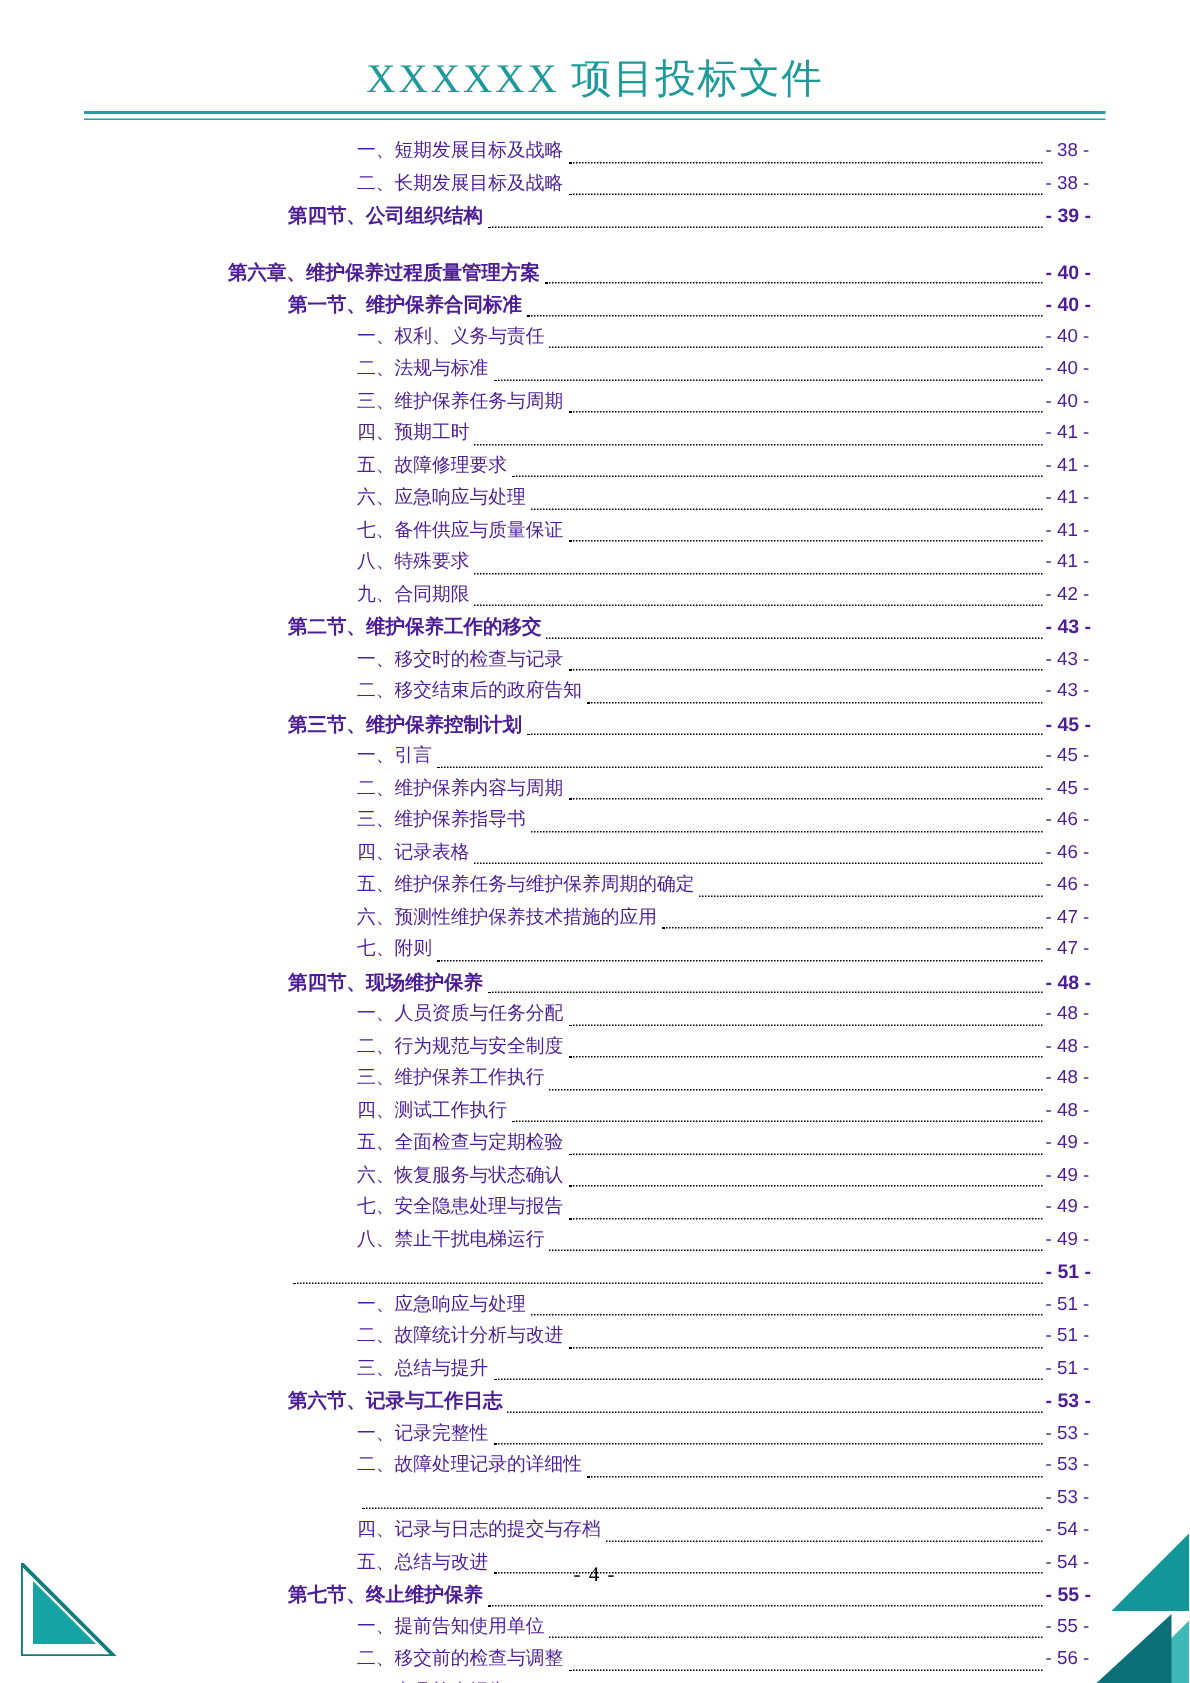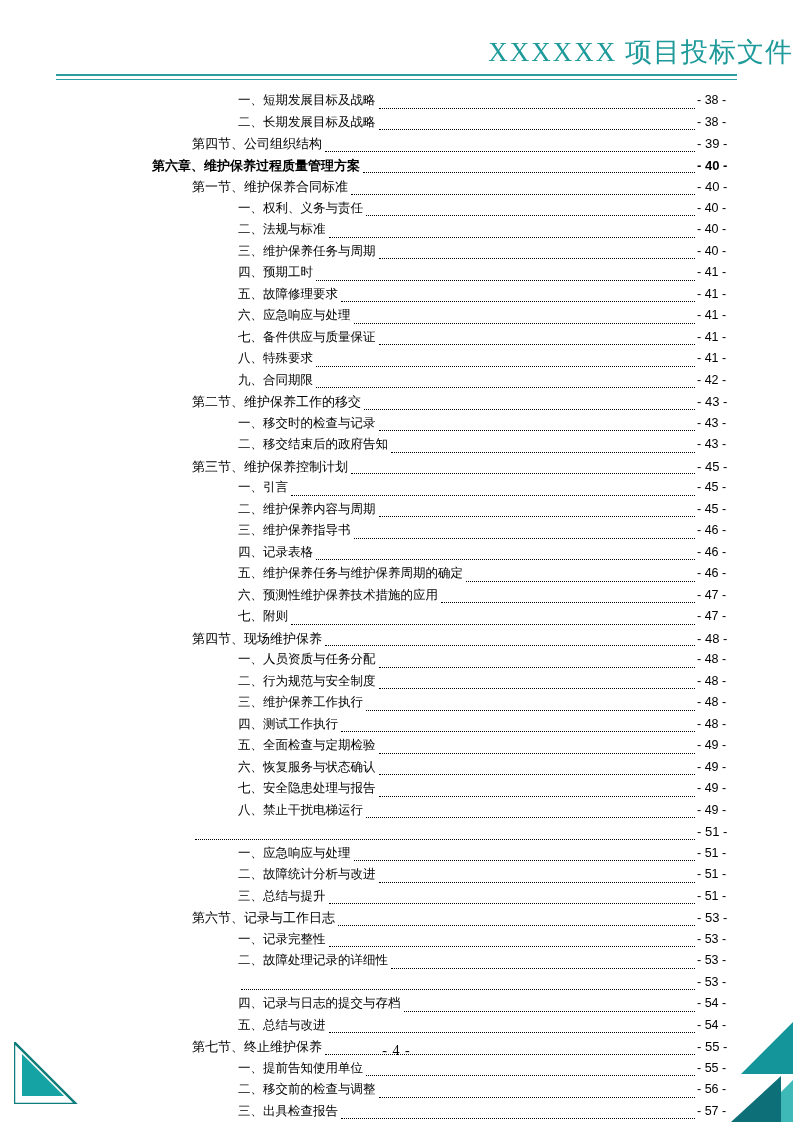--- a/index.html
+++ b/index.html
@@ -15,21 +15,21 @@
     overflow: hidden;
     font-family: "Liberation Sans", "DejaVu Sans", sans-serif;
   }
 
   
   .header {
     position: absolute;
     top: 34px;
     left: 0;
     width: 793px;
-    text-align: right;
+    text-align: center;
   }
   .header-title {
     font-family: "Liberation Serif", "DejaVu Serif", serif;
     font-size: 27px;
     letter-spacing: 1px;
     color: #1f9a9a;
     white-space: nowrap;
   }
   .header-title .xs {
     letter-spacing: 2px;
@@ -57,49 +57,49 @@
     top: 90px;
     left: 56px;
     width: 681px;
   }
   .toc-row {
     display: flex;
     align-items: flex-end;
     line-height: 21.5px;
     height: 21.5px;
     white-space: nowrap;
-    color: #000000;
+    color: #4c1d95;
   }
   .toc-label {
     flex: 0 0 auto;
     font-size: 12.5px;
   }
   .toc-dots {
     flex: 1 1 auto;
     overflow: hidden;
     margin: 0 2px 3px 3px;
     border-bottom: 1px dotted #000;
     height: 1px;
   }
   .toc-page {
     flex: 0 0 auto;
     font-size: 12.5px;
     text-align: left;
     min-width: 40px;
   }
 
   
-  .lvl-chapter { padding-left: 96px; font-weight: bold; }
+  .lvl-chapter { padding-left: 96px; font-weight: bold; margin-top: 16px; }
   .lvl-section { padding-left: 136px; font-weight: bold; }
   .lvl-item    { padding-left: 182px; font-weight: normal; }
 
   .lvl-chapter .toc-label,
   .lvl-chapter .toc-page { font-weight: bold; font-size: 13px; }
   .lvl-section .toc-label,
-  .lvl-section .toc-page { font-weight: normal; font-size: 13px; }
+  .lvl-section .toc-page { font-weight: bold; font-size: 13px; }
   .lvl-item .toc-label,
   .lvl-item .toc-page { font-weight: normal; font-size: 12.5px; }
 
   .lvl-chapter .toc-dots,
   .lvl-section .toc-dots { border-bottom: 1px dotted #000; }
 
   
   .footer-page-number {
     position: absolute;
     top: 1043px;

